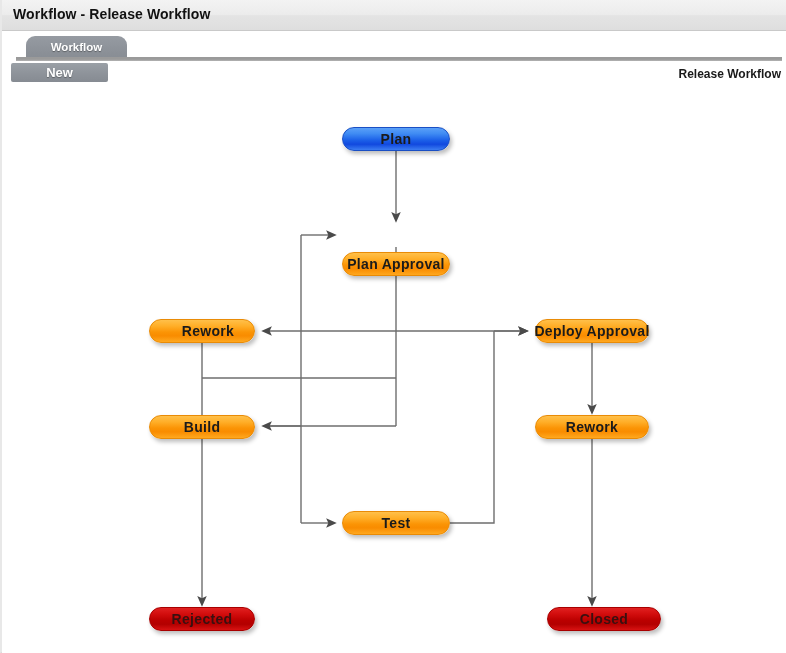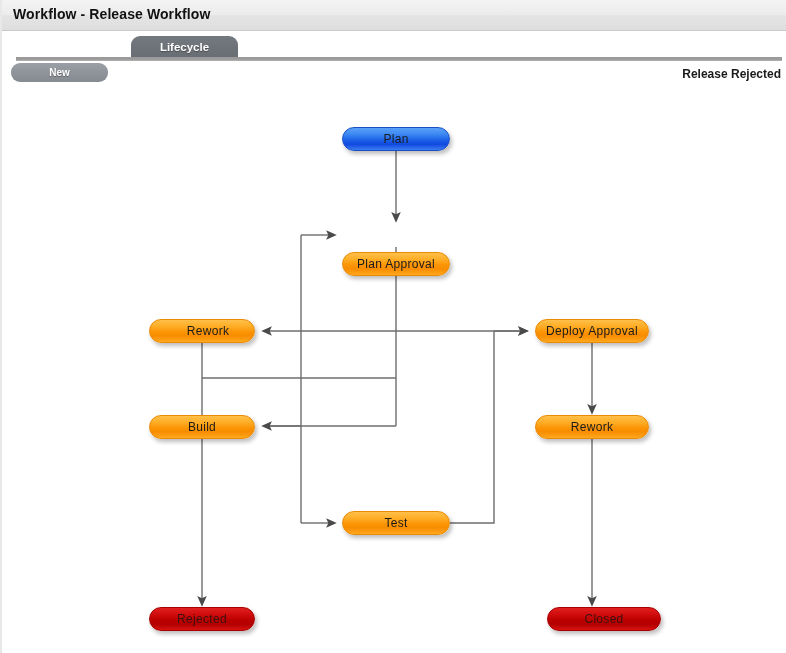--- a/index.html
+++ b/index.html
@@ -98,24 +98,24 @@
     width: 786px;
     height: 28px;
     background: #ffffff;
   }
   .btn-new {
     position: absolute;
     left: 9px;
     top: 2px;
     width: 97px;
     height: 19px;
-    border-radius: 9px;
+    border-radius: 2px;
     background: linear-gradient(to bottom, #9aa0a6 0%, #8e939a 55%, #868b92 100%);
     color: #ffffff;
-    font-size: 10px;
+    font-size: 13px;
     font-weight: bold;
     text-align: center;
     line-height: 19px;
     text-shadow: 0 1px 1px rgba(0,0,0,0.35);
     cursor: pointer;
     user-select: none;
   }
   .page-label {
     position: absolute;
     right: 7px;
@@ -141,22 +141,22 @@
     left: 0; top: 0;
     width: 786px;
     height: 564px;
     pointer-events: none;
   }
 
   
   .node {
     position: absolute;
     border-radius: 12px;
-    font-size: 12px;
-    font-weight: normal;
+    font-size: 14px;
+    font-weight: bold;
     color: #1b1b1b;
     text-align: center;
     white-space: nowrap;
     box-sizing: border-box;
     box-shadow: 2px 3px 4px rgba(0,0,0,0.26);
     cursor: pointer;
     user-select: none;
     display: flex;
     align-items: center;
     justify-content: center;
@@ -180,27 +180,27 @@
 </head>
 <body>
 
 <div id="app">
 
   <div class="titlebar">
     <div class="titlebar-text">Workflow - Release Workflow</div>
   </div>
 
   <div class="tabstrip">
-    <div class="tab tab-lifecycle">Lifecycle</div>
+    <div class="tab tab-workflow">Workflow</div>
   </div>
   <div class="tab-divider"></div>
 
   <div class="toolbar">
     <div class="btn-new">New</div>
-    <div class="page-label">Release Rejected</div>
+    <div class="page-label">Release Workflow</div>
   </div>
 
   <div class="canvas">
 
     <svg class="edges" width="786" height="564" viewBox="0 0 786 564" xmlns="http://www.w3.org/2000/svg">
       <defs>
         <marker id="arrow-d" markerWidth="9" markerHeight="9" refX="4.2" refY="4" orient="auto" markerUnits="strokeWidth">
           <path d="M0,0.6 L7.6,4 L0,7.4 L1.6,4 Z" fill="#4a4a4a"></path>
         </marker>
       </defs>

